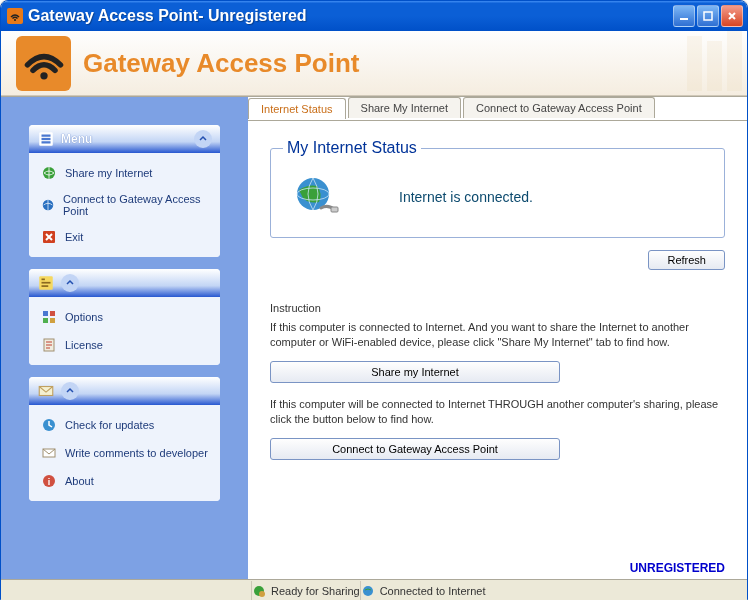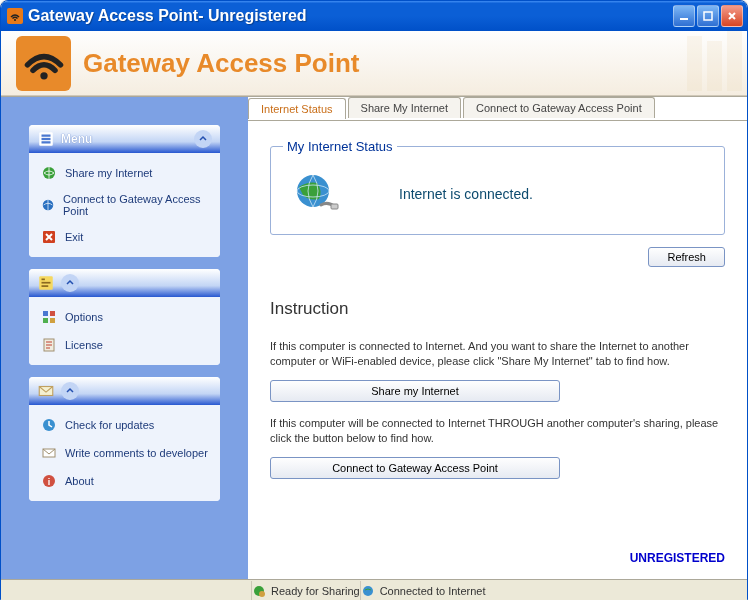--- a/index.html
+++ b/index.html
@@ -37,33 +37,33 @@
 .panel-item { display: flex; align-items: center; padding: 6px 12px; font-size: 11px; color: #1e3b7a; cursor: pointer; }
 .panel-item .pi-icon { width: 16px; height: 16px; margin-right: 8px; display: flex; align-items: center; justify-content: center; }
 
 .content { flex: 1; background: #fff; display: flex; flex-direction: column; }
 .tabs { height: 24px; display: flex; align-items: flex-start; background: #fff; border-bottom: 1px solid #aca899; }
 .tab { padding: 4px 12px; font-size: 11px; border: 1px solid #aca899; border-bottom: none; margin-right: 2px; cursor: pointer; background: #f5f3ee; color: #444; border-radius: 3px 3px 0 0; }
 .tab.active { background: #fff; color: #c96e18; position: relative; top: 1px; }
 
 .content-body { flex: 1; padding: 18px 22px; font-size: 11px; color: #333; position: relative; }
 .fieldset { border: 1px solid #9bb1d9; border-radius: 3px; padding: 12px; margin-bottom: 12px; }
-.fieldset legend { color: #003399; font-size: 13px; padding: 0 4px; }
+.fieldset legend { color: #003399; font-size: 16px; padding: 0 4px; }
 .status-row { display: flex; align-items: center; padding: 5px 10px; }
 .status-row .globe { width: 46px; height: 46px; margin-right: 60px; }
 .status-row .status-text { color: #0c4a6e; font-weight: normal; font-size: 14px; }
 
 .btn { border: 1px solid #7a94c4; background: linear-gradient(to bottom, #fefefe, #e6eaf2); padding: 3px 18px; font-size: 11px; border-radius: 3px; cursor: pointer; }
 .btn.wide { display: block; width: 290px; padding: 4px; }
 
 .refresh-row { text-align: right; margin-bottom: 32px; }
-.section-label { font-size: 17px; margin-bottom: 20px; }
+.section-label { font-size: 11px; margin-bottom: 6px; }
 .instr-text { margin-bottom: 10px; line-height: 1.4; }
 
-.unregistered { position: absolute; right: 22px; bottom: 14px; color: #0000cc; font-weight: bold; font-size: 12px; }
+.unregistered { position: absolute; right: 22px; bottom: 4px; color: #0000cc; font-weight: bold; font-size: 12px; }
 
 .statusbar { height: 22px; border-top: 1px solid #aca899; background: #ece9d8; display: flex; align-items: center; font-size: 11px; color: #333; }
 .statusbar .cell { border-left: 1px solid #cdc7b7; padding: 0 0; display: flex; align-items: center; height: 20px; }
 .statusbar .cell:first-child { border-left: none; width: 250px; }
 .statusbar .st-icon { width: 14px; height: 14px; margin-right: 5px; }
 
 svg { display: block; }
 </style>
 </head>
 <body>

